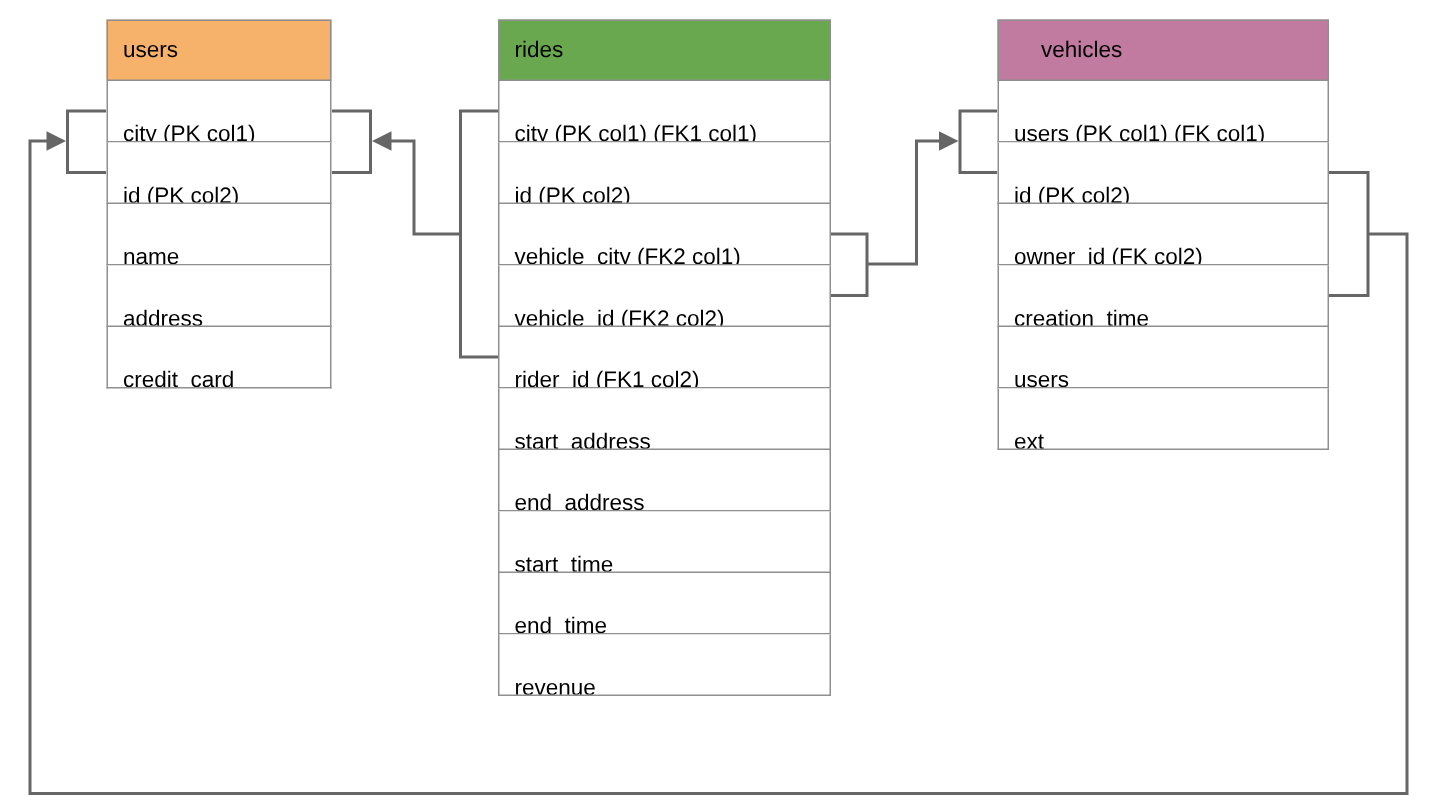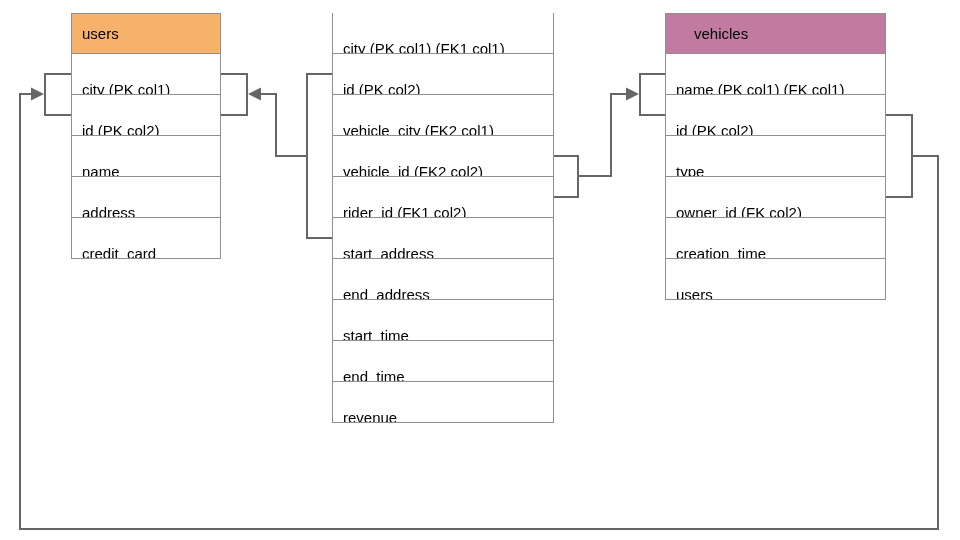--- a/index.html
+++ b/index.html
@@ -98,39 +98,40 @@
     <div>
         <div class="row">city (PK col1)</div>
         <div class="row">id (PK col2)</div>
         <div class="row">name</div>
         <div class="row">address</div>
         <div class="row">credit_card</div>
       </div>
   </div>
 
   <div class="er-table" id="table-rides">
+    <div class="thead" style="background: rgb(106, 168, 79);">rides</div>
     <div>
         <div class="row">city (PK col1) (FK1 col1)</div>
         <div class="row">id (PK col2)</div>
         <div class="row">vehicle_city (FK2 col1)</div>
         <div class="row">vehicle_id (FK2 col2)</div>
         <div class="row">rider_id (FK1 col2)</div>
         <div class="row">start_address</div>
         <div class="row">end_address</div>
         <div class="row">start_time</div>
         <div class="row">end_time</div>
         <div class="row">revenue</div>
       </div>
   </div>
 
   <div class="er-table" id="table-vehicles">
     <div class="thead" style="background: rgb(194, 123, 160); padding-left: 28px;">vehicles</div>
     <div>
-        <div class="row">name (PK col1) (FK col1)</div>
+        <div class="row">users (PK col1) (FK col1)</div>
         <div class="row">id (PK col2)</div>
-        <div class="row">type</div>
         <div class="row">owner_id (FK col2)</div>
         <div class="row">creation_time</div>
         <div class="row">users</div>
+        <div class="row">ext</div>
       </div>
   </div>
 
 </div>
 
 </body></html>

